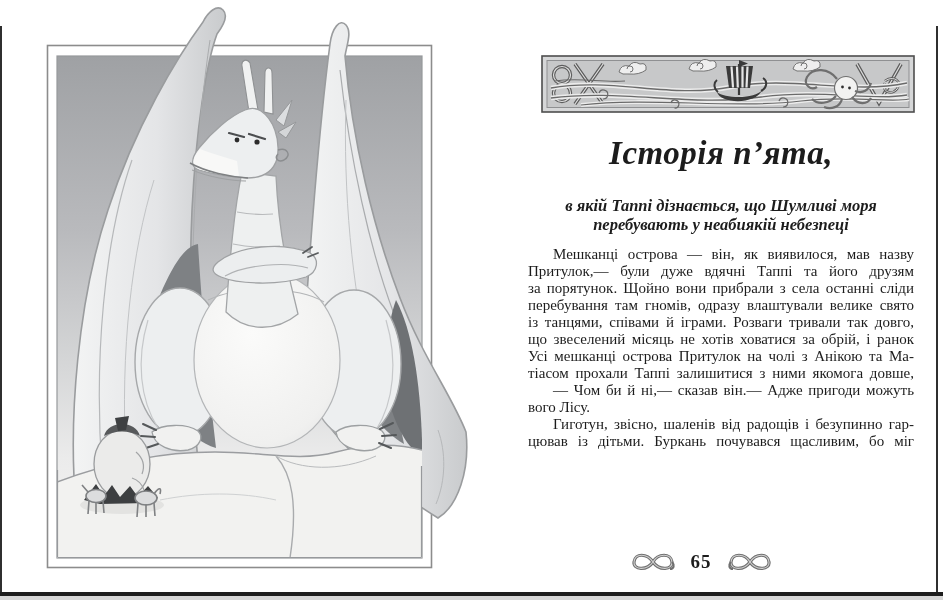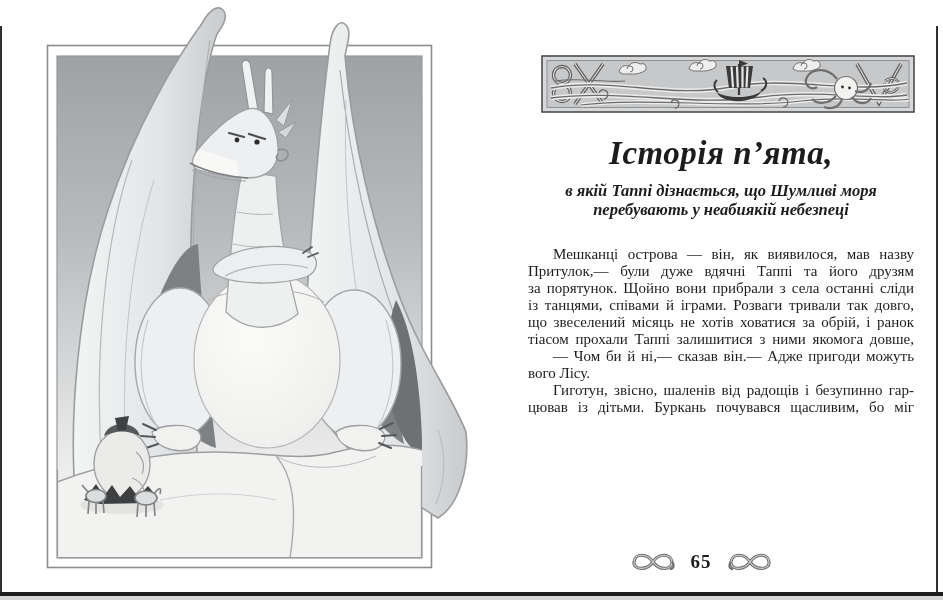--- a/index.html
+++ b/index.html
@@ -20,21 +20,21 @@
 
   .right-page{position:absolute;left:528px;top:0;width:386px;height:480px;margin-top:8px;}
   .banner{position:absolute;left:13px;top:47px;width:374px;height:58px;}
 
   .title{
     position:absolute;top:126px;left:0;width:100%;margin:0;
     text-align:center;font-size:33px;line-height:38px;
     font-weight:bold;font-style:italic;letter-spacing:.5px;
   }
   .subtitle{
-    position:absolute;top:173px;left:0;width:100%;
+    position:absolute;top:188px;left:0;width:100%;
     text-align:center;font-size:16.5px;line-height:19px;
     font-weight:bold;font-style:italic;
   }
   .body-text{position:absolute;top:238px;left:0;width:386px;}
   .bline{
     font-size:15px;height:17px;line-height:17px;
     text-align:justify;text-align-last:justify;
     white-space:nowrap;
   }
   .bline.end{text-align-last:left;}
@@ -234,22 +234,24 @@
 
   <div class="subtitle">
     <div>в якій Таппі дізнається, що Шумливі моря</div>
     <div>перебувають у неабиякій небезпеці</div>
   </div>
 
   <div class="body-text" id="body-lines">
       <div class="bline ind">Мешканці острова — він, як виявилося, мав назву</div>
       <div class="bline">Притулок,— були дуже вдячні Таппі та його друзям</div>
       <div class="bline">за порятунок. Щойно вони прибрали з села останні сліди</div>
+      <div class="bline">перебування там гномів, одразу влаштували велике свято</div>
       <div class="bline">із танцями, співами й іграми. Розваги тривали так довго,</div>
       <div class="bline">що звеселений місяць не хотів ховатися за обрій, і ранок</div>
+      <div class="bline">Усі мешканці острова Притулок на чолі з Анікою та Ма-</div>
       <div class="bline">тіасом прохали Таппі залишитися з ними якомога довше,</div>
       <div class="bline ind">— Чом би й ні,— сказав він.— Адже пригоди можуть</div>
       <div class="bline end">вого Лісу.</div>
       <div class="bline ind">Гиготун, звісно, шаленів від радощів і безупинно гар-</div>
       <div class="bline">цював із дітьми. Буркань почувався щасливим, бо міг</div>
     </div>
 
   <div class="footer">
     <svg class="flourish" viewBox="0 0 50 26" xmlns="http://www.w3.org/2000/svg">
       <path d="M25,13 C19,4 7,4 6,13 C5,21 19,22 25,13 C30,4 43,4 44,13 C45,21 31,22 25,13" fill="none" stroke="#707070" stroke-width="3.2" stroke-linecap="round"></path>

